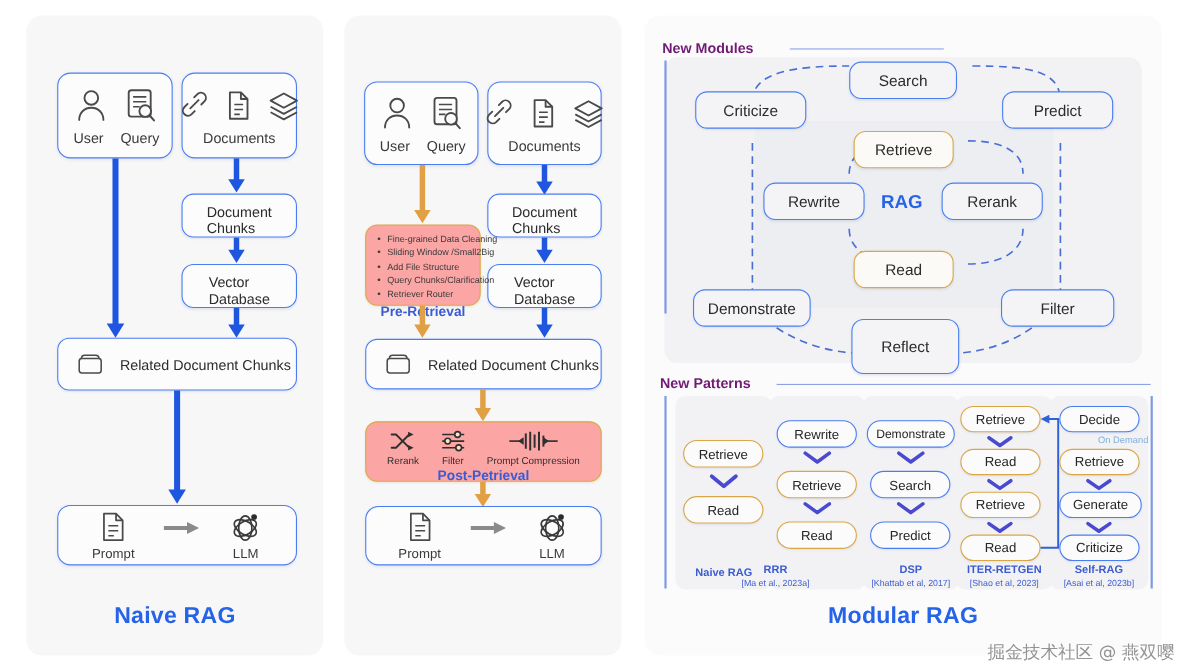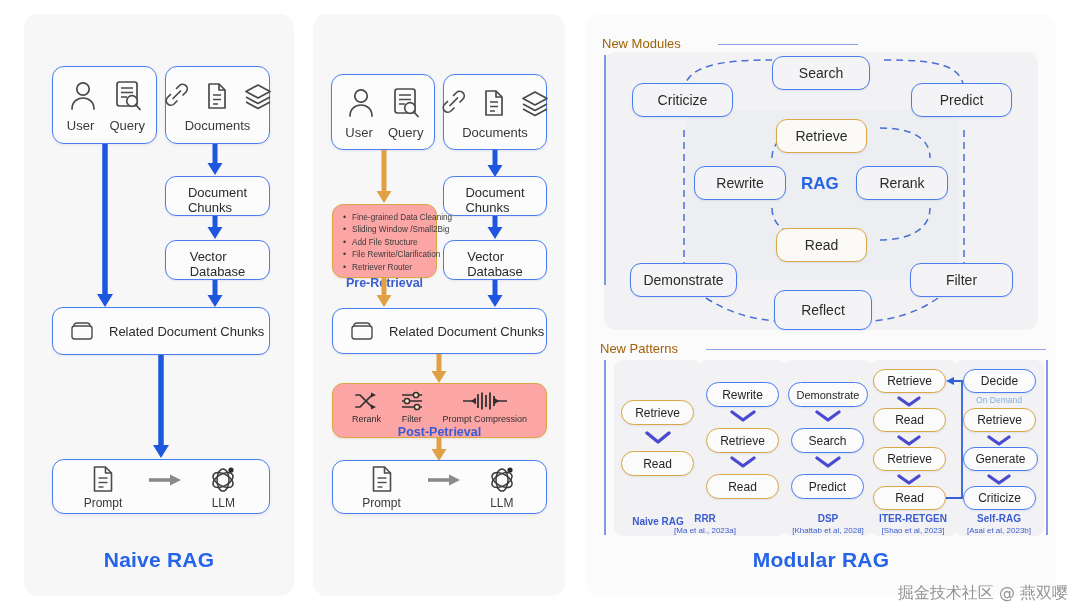--- a/index.html
+++ b/index.html
@@ -92,23 +92,23 @@
   .post-row {
     display: flex; justify-content: space-around; align-items: flex-end;
     padding: 7px 10px 0 10px;
   }
   .post-item { display: flex; flex-direction: column; align-items: center; }
   .post-item .pl { font-size: 9px; color: #2f2f2f; margin-top: 3px; }
 
   
   .section-head {
     position: absolute;
-    color: #a16207;
+    color: #701a75;
     font-size: 13px;
-    font-weight: normal;
+    font-weight: bold;
   }
   .section-rule {
     position: absolute; height: 1px; background: #8aa1e8;
   }
   .modules-area {
     position: absolute;
     left: 604px; top: 52px; width: 434px; height: 278px;
     background: #f2f2f4;
     border-radius: 12px;
   }
@@ -152,21 +152,21 @@
     border: 1.5px solid #4a7ef0;
     box-shadow: 0 1px 2px rgba(60,80,160,.10);
   }
   .pat-node.tan { border-color: #dba646; }
   .pat-caption {
     position: absolute; text-align: center; color: #3b5bd0;
     font-size: 10px; font-weight: bold; line-height: 1.25; width: 100%;
   }
   .pat-cite { font-size: 8px; font-weight: normal; display: block; }
   .on-demand {
-    position: absolute; font-size: 8.5px; color: #7fb0de; text-align: center; width: 100%;
+    position: absolute; font-size: 8.5px; color: #7fb0de; text-align: right; width: 100%;
   }
   .chev { position: absolute; }
 
   .watermark {
     position: absolute;
     right: 12px; bottom: 4px;
     font-size: 16px;
     color: #6b6b6b;
     opacity: .72;
     font-family: "DejaVu Sans", sans-serif;
@@ -409,21 +409,21 @@
         <line x1="9" y1="0" x2="9" y2="17" stroke="#1f56e0" stroke-width="5"></line>
         <path d="M9 27 1.5 15h15z" fill="#1f56e0"></path>
       </svg>
   </div>
 
   <div class="tanbox" style="left:332px; top:204px; width:105px; height:74px;">
     <ul>
       <li>Fine-grained Data Cleaning</li>
       <li>Sliding Window /Small2Big</li>
       <li>Add File Structure</li>
-      <li>File Rewrite/Clarification</li>
+      <li>Query Chunks/Clarification</li>
       <li>Retriever Router</li>
     </ul>
     <div class="tan-title">Pre-Retrieval</div>
   </div>
 
   <div class="arrow" style="left:375px; top:278px;">
     <svg width="18" height="30">
         <line x1="9" y1="0" x2="9" y2="19" stroke="#e0a043" stroke-width="5"></line>
         <path d="M9 29 1.5 17h15z" fill="#e0a043"></path>
       </svg>
@@ -539,21 +539,21 @@
       <path d="M186 194 C 186 216, 210 226, 238 226"></path>
       <path d="M294 226 C 322 226, 344 216, 344 194"></path>
     </g>
   </svg>
 
   <div class="node node-blue" style="left:772px; top:56px; width:98px; height:34px; font-size:14px;">Search</div>
   <div class="node node-blue" style="left:632px; top:83px; width:101px; height:34px; font-size:14px;">Criticize</div>
   <div class="node node-blue" style="left:911px; top:83px; width:101px; height:34px; font-size:14px;">Predict</div>
   <div class="node node-blue" style="left:630px; top:263px; width:107px; height:34px; font-size:14px;">Demonstrate</div>
   <div class="node node-blue" style="left:910px; top:263px; width:103px; height:34px; font-size:14px;">Filter</div>
-  <div class="node node-blue" style="left:774px; top:290px; width:98px; height:40px; font-size:14px;">Reflect</div>
+  <div class="node node-blue" style="left:774px; top:290px; width:98px; height:50px; font-size:14px;">Reflect</div>
 
   <div class="node node-tan" style="left:776px; top:119px; width:91px; height:34px; font-size:14px;">Retrieve</div>
   <div class="node node-blue" style="left:694px; top:166px; width:92px; height:34px; font-size:14px;">Rewrite</div>
   <div class="node node-blue" style="left:856px; top:166px; width:92px; height:34px; font-size:14px;">Rerank</div>
   <div class="node node-tan" style="left:776px; top:228px; width:91px; height:34px; font-size:14px;">Read</div>
   <div class="node-rag-label" style="left:801px; top:174px;">RAG</div>
 
   <div class="pat-left-rail"></div>
   <div class="pat-right-rail"></div>
   <div class="section-head" style="left:600px; top:341px;">New Patterns</div>
@@ -592,21 +592,21 @@
   <svg class="chev" style="left:815px; top:409px;" width="26" height="15">
       <path d="M2 3 13 11 24 3" fill="none" stroke="#4a4ad0" stroke-width="3.2" stroke-linecap="round" stroke-linejoin="round"></path>
     </svg>
   <div class="pat-node" style="left:791px; top:428px; width:73px; height:25px;">Search</div>
   <svg class="chev" style="left:815px; top:455px;" width="26" height="15">
       <path d="M2 3 13 11 24 3" fill="none" stroke="#4a4ad0" stroke-width="3.2" stroke-linecap="round" stroke-linejoin="round"></path>
     </svg>
   <div class="pat-node" style="left:791px; top:474px; width:73px; height:25px;">Predict</div>
   <div class="pat-caption" style="left:784px; top:513px; width:88px;">
     <span>DSP</span>
-    <span class="pat-cite">[Khattab et al, 2028]</span>
+    <span class="pat-cite">[Khattab et al, 2017]</span>
   </div>
 
   <div class="pat-node tan" style="left:873px; top:369px; width:73px; height:24px;">Retrieve</div>
   <svg class="chev" style="left:897px; top:395px;" width="24" height="14">
       <path d="M2 3 12 10 22 3" fill="none" stroke="#4a4ad0" stroke-width="3.2" stroke-linecap="round" stroke-linejoin="round"></path>
     </svg>
   <div class="pat-node tan" style="left:873px; top:408px; width:73px; height:24px;">Read</div>
   <svg class="chev" style="left:897px; top:434px;" width="24" height="14">
       <path d="M2 3 12 10 22 3" fill="none" stroke="#4a4ad0" stroke-width="3.2" stroke-linecap="round" stroke-linejoin="round"></path>
     </svg>

